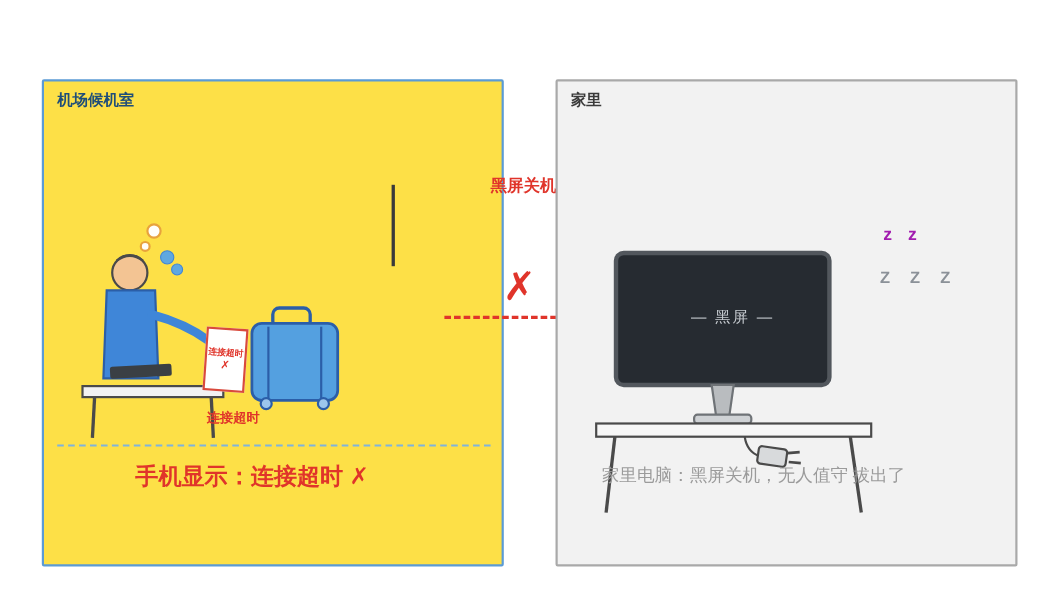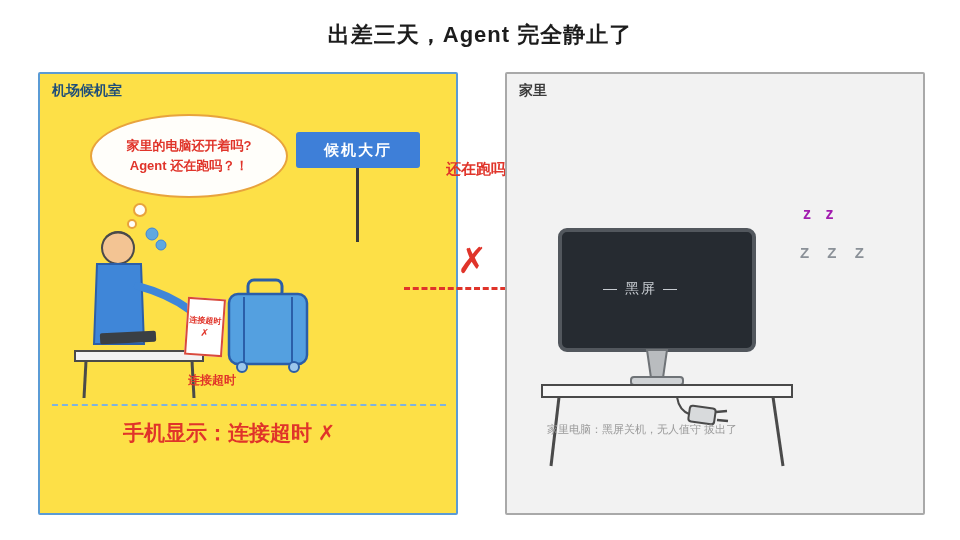--- a/index.html
+++ b/index.html
@@ -25,30 +25,29 @@
   .phone .t{color:#e0342a;font-size:8px;font-weight:700;text-align:center;line-height:1.3;}
   .phone .m{color:#e0342a;font-size:10px;font-weight:700;line-height:1;}
   .timeout{left:148px;top:298px;color:#e0342a;font-size:12px;font-weight:700;}
   .blue-dash{left:12px;top:330px;width:394px;height:0;border-top:2px dashed #7fb3dd;}
   .airport-caption{left:55px;top:345px;color:#e0342a;font-size:21px;font-weight:700;margin-left:28px;}
   .link-label{left:446px;top:160px;color:#e0342a;font-size:15px;font-weight:700;}
   .red-dash{left:404px;top:287px;width:146px;height:0;border-top:3px dashed #e0342a;}
   .cross{left:457px;top:243px;color:#e0342a;font-size:36px;font-weight:700;font-style:italic;line-height:1;}
   .zz-small{left:296px;top:131px;color:#a21caf;font-size:16px;font-weight:700;letter-spacing:5px;}
   .zz-large{left:293px;top:170px;color:#8b9198;font-size:15px;font-weight:700;letter-spacing:7px;}
-  .screen-text{left:37px;top:206px;width:194px;text-align:center;color:#c7ccd1;font-size:14px;letter-spacing:2px;}
-  .home-caption{left:40px;top:348px;color:#9b9b9b;font-size:11px;}
+  .screen-text{left:62px;top:206px;width:194px;text-align:center;color:#c7ccd1;font-size:14px;letter-spacing:2px;}
+  .home-caption{left:40px;top:348px;color:#9b9b9b;font-size:16px;font-family:Liberation Serif, serif;}
   svg{display:block;}
 </style>
 </head>
 <body>
 
 <div class="stage">
 
-  <div class="abs title">出差三天，Agent 完全静止了</div>
 
   <div class="abs panel panel-airport">
     <div class="abs panel-label airport-label">机场候机室</div>
 
     <svg class="abs scene" width="420" height="443" viewBox="0 0 420 443">
 
       <g>
         <circle cx="100" cy="136" r="6" fill="#fffefa" stroke="#e8a33d" stroke-width="2"></circle>
         <circle cx="92" cy="150" r="4" fill="#fffefa" stroke="#e8a33d" stroke-width="2"></circle>
         <circle cx="112" cy="160" r="6" fill="#5fa8e0" stroke="#3f86d8"></circle>
@@ -72,39 +71,34 @@
       <g>
         <rect x="208" y="206" width="34" height="18" rx="6" fill="none" stroke="#2b5ea8" stroke-width="3"></rect>
         <rect x="189" y="220" width="78" height="70" rx="9" fill="#54a0e0" stroke="#2b5ea8" stroke-width="2.5"></rect>
         <line x1="204" y1="223" x2="204" y2="288" stroke="#2b5ea8" stroke-width="2"></line>
         <line x1="252" y1="223" x2="252" y2="288" stroke="#2b5ea8" stroke-width="2"></line>
         <circle cx="202" cy="293" r="5" fill="#9cc7ec" stroke="#2b5ea8" stroke-width="2"></circle>
         <circle cx="254" cy="293" r="5" fill="#9cc7ec" stroke="#2b5ea8" stroke-width="2"></circle>
       </g>
     </svg>
 
-    <div class="abs bubble">
-      <div>家里的电脑还开着吗?</div>
-      <div>Agent 还在跑吗？！</div>
-    </div>
 
-    <div class="abs sign">候机大厅</div>
     <div class="abs pole"></div>
 
     <div class="abs phone">
       <div class="t">连接超时</div>
       <div class="m">✗</div>
     </div>
 
     <div class="abs timeout">连接超时</div>
     <div class="abs blue-dash"></div>
     <div class="abs airport-caption">手机显示：连接超时 ✗</div>
   </div>
 
-  <div class="abs link-label">还在跑吗</div>
+  <div class="abs link-label">黑屏关机</div>
   <div class="abs red-dash"></div>
   <div class="abs cross">✗</div>
 
   <div class="abs panel panel-home">
     <div class="abs panel-label home-label">家里</div>
 
     <svg class="abs scene" width="420" height="443" viewBox="0 0 420 443">
 
       <g>
         <rect x="53" y="156" width="194" height="120" rx="7" fill="#262b31" stroke="#52575d" stroke-width="4"></rect>

